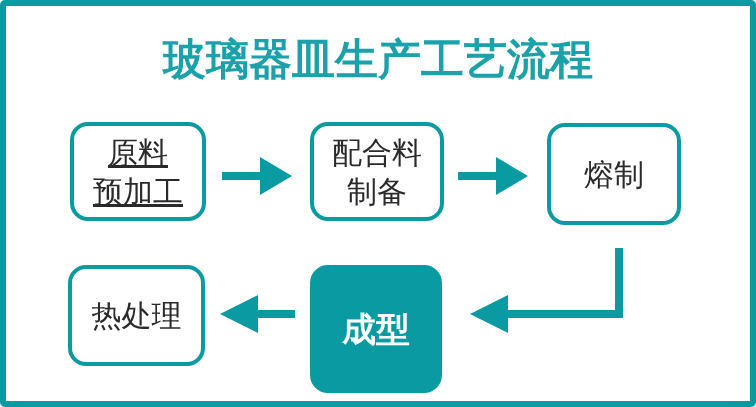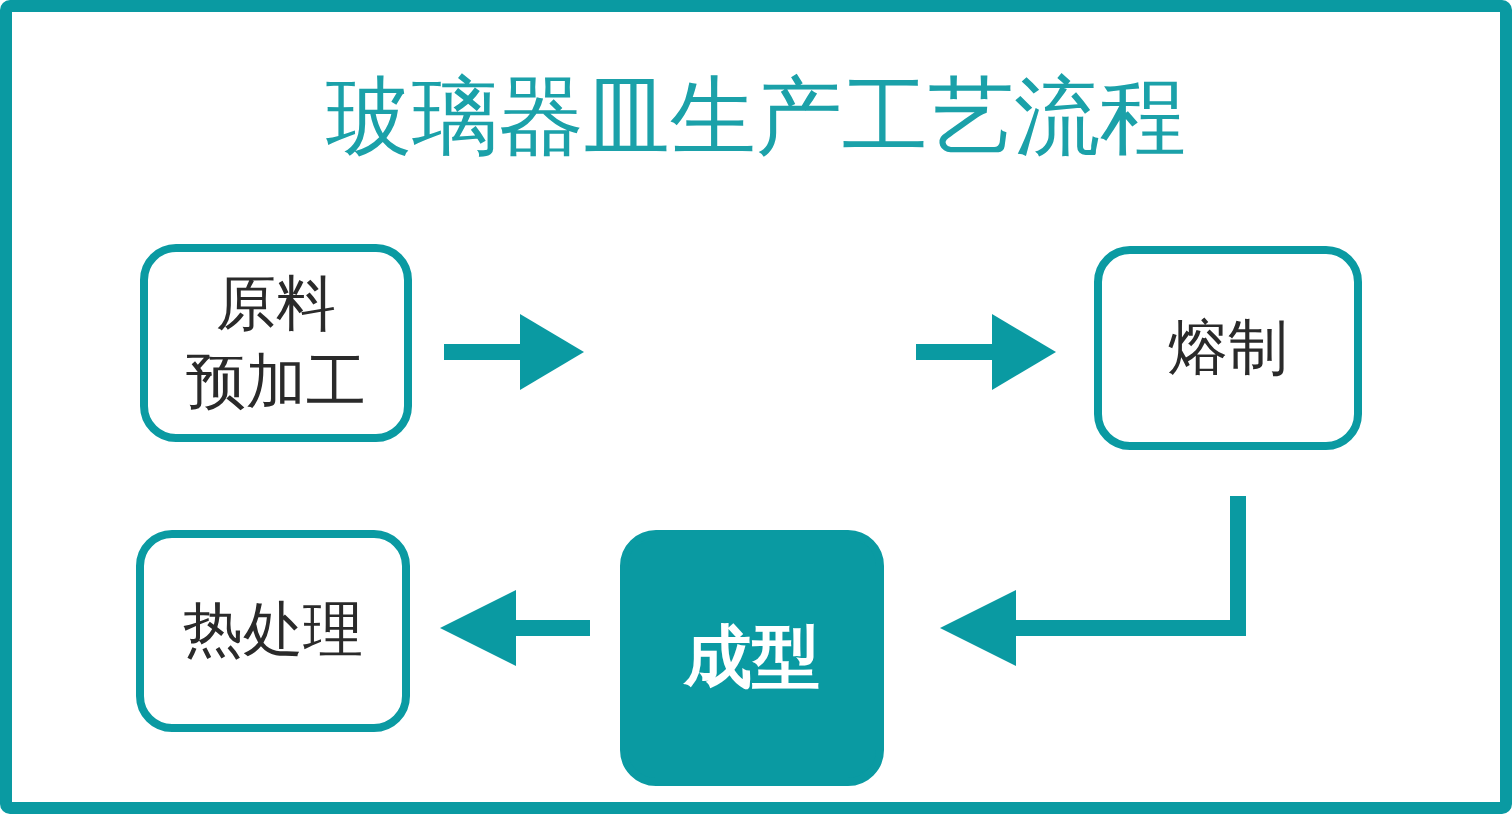--- a/index.html
+++ b/index.html
@@ -27,39 +27,39 @@
     pointer-events: none;
   }
   .title {
     position: absolute;
     left: 0;
     right: 0;
     top: 34px;
     text-align: center;
     font-size: 43px;
     line-height: 50px;
-    font-weight: 400;
+    font-weight: 700;
     color: var(--title-teal);
     letter-spacing: 0px;
   }
   .node {
     position: absolute;
     border: 4px solid var(--teal);
     border-radius: 18px;
     background: #ffffff;
     color: var(--ink);
     display: flex;
     flex-direction: column;
     align-items: center;
     justify-content: center;
     font-size: 30px;
     line-height: 39px;
     text-align: center;
   }
-  #n-raw   { left: 70px;  top: 122px; width: 136px; height: 99px; }
+  #n-raw   { left: 70px;  top: 122px; width: 136px; height: 99px; text-decoration: underline; }
   #n-batch { left: 310px; top: 122px; width: 134px; height: 99px; }
   #n-melt  { left: 547px; top: 123px; width: 134px; height: 102px; }
   #n-heat  { left: 68px;  top: 265px; width: 137px; height: 101px; text-align: center; }
   #n-form  {
     left: 310px; top: 265px; width: 132px; height: 128px;
     background: var(--teal);
     border-color: var(--teal);
     color: #ffffff;
     font-weight: bold;
     font-size: 34px;
@@ -130,20 +130,24 @@
   <div class="node" id="n-raw">
     <span>原料</span>
     <span>预加工</span>
   </div>
 
   <div class="arrow" id="arrow-1">
     <i class="shaft"></i>
     <i class="head-r"></i>
   </div>
 
+  <div class="node" id="n-batch">
+    <span>配合料</span>
+    <span>制备</span>
+  </div>
 
   <div class="arrow" id="arrow-2">
     <i class="shaft"></i>
     <i class="head-r"></i>
   </div>
 
   <div class="node" id="n-melt">
     <span>熔制</span>
   </div>
 

